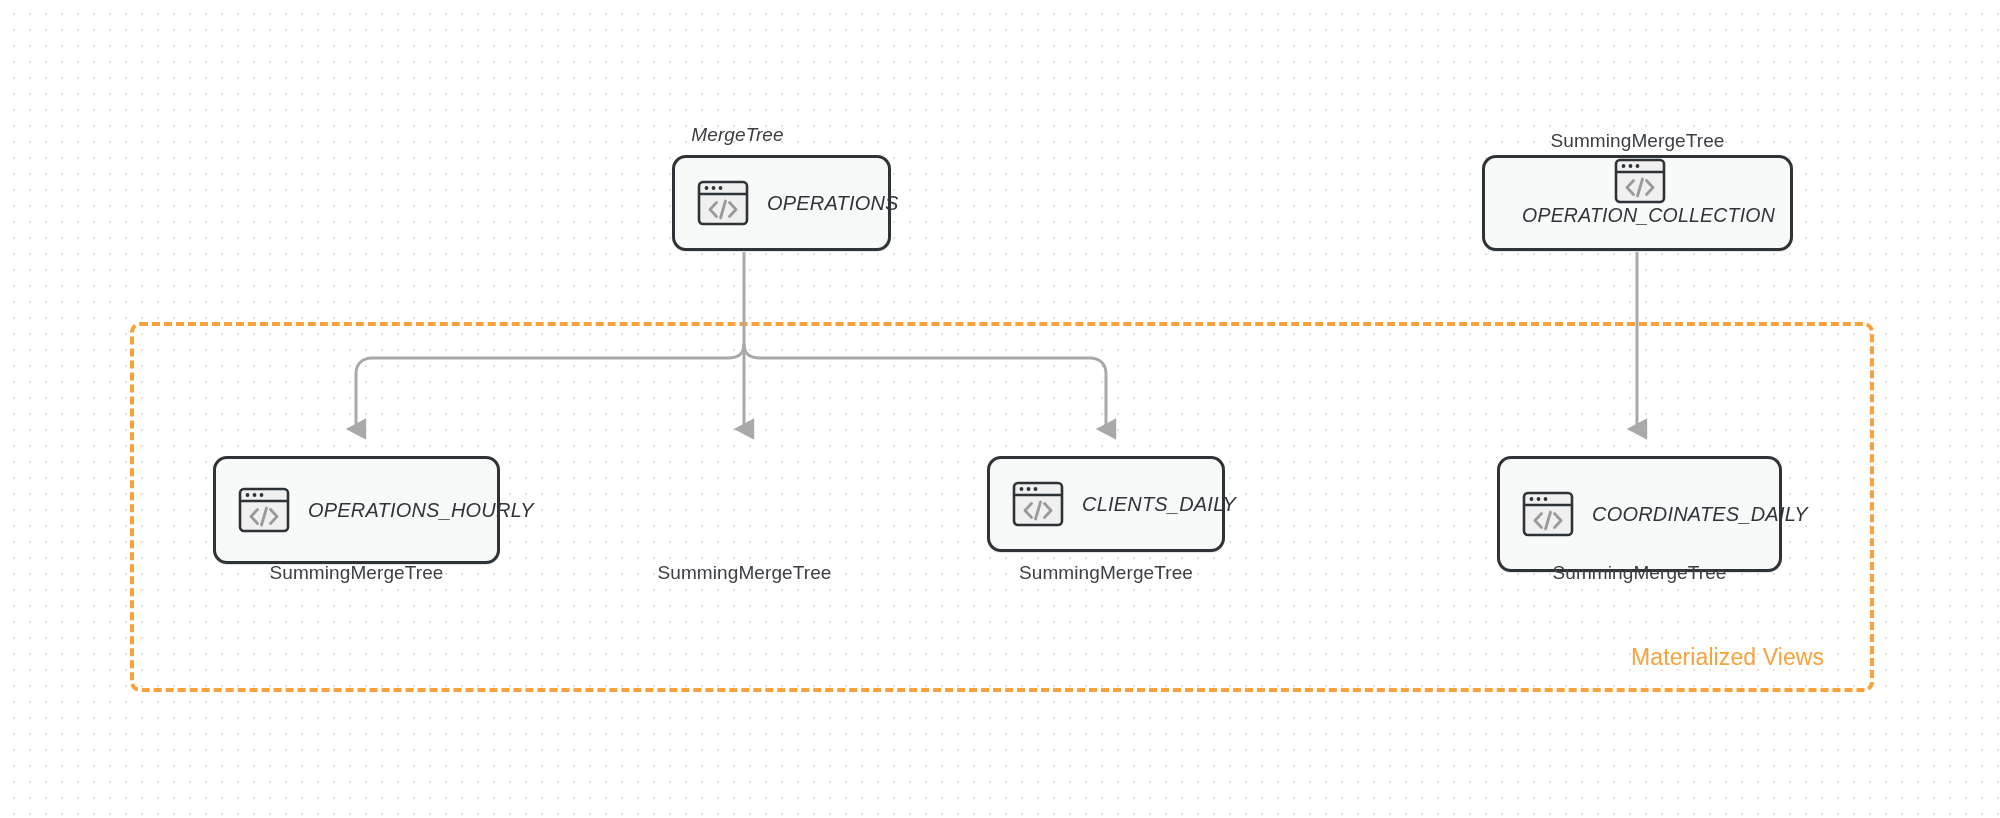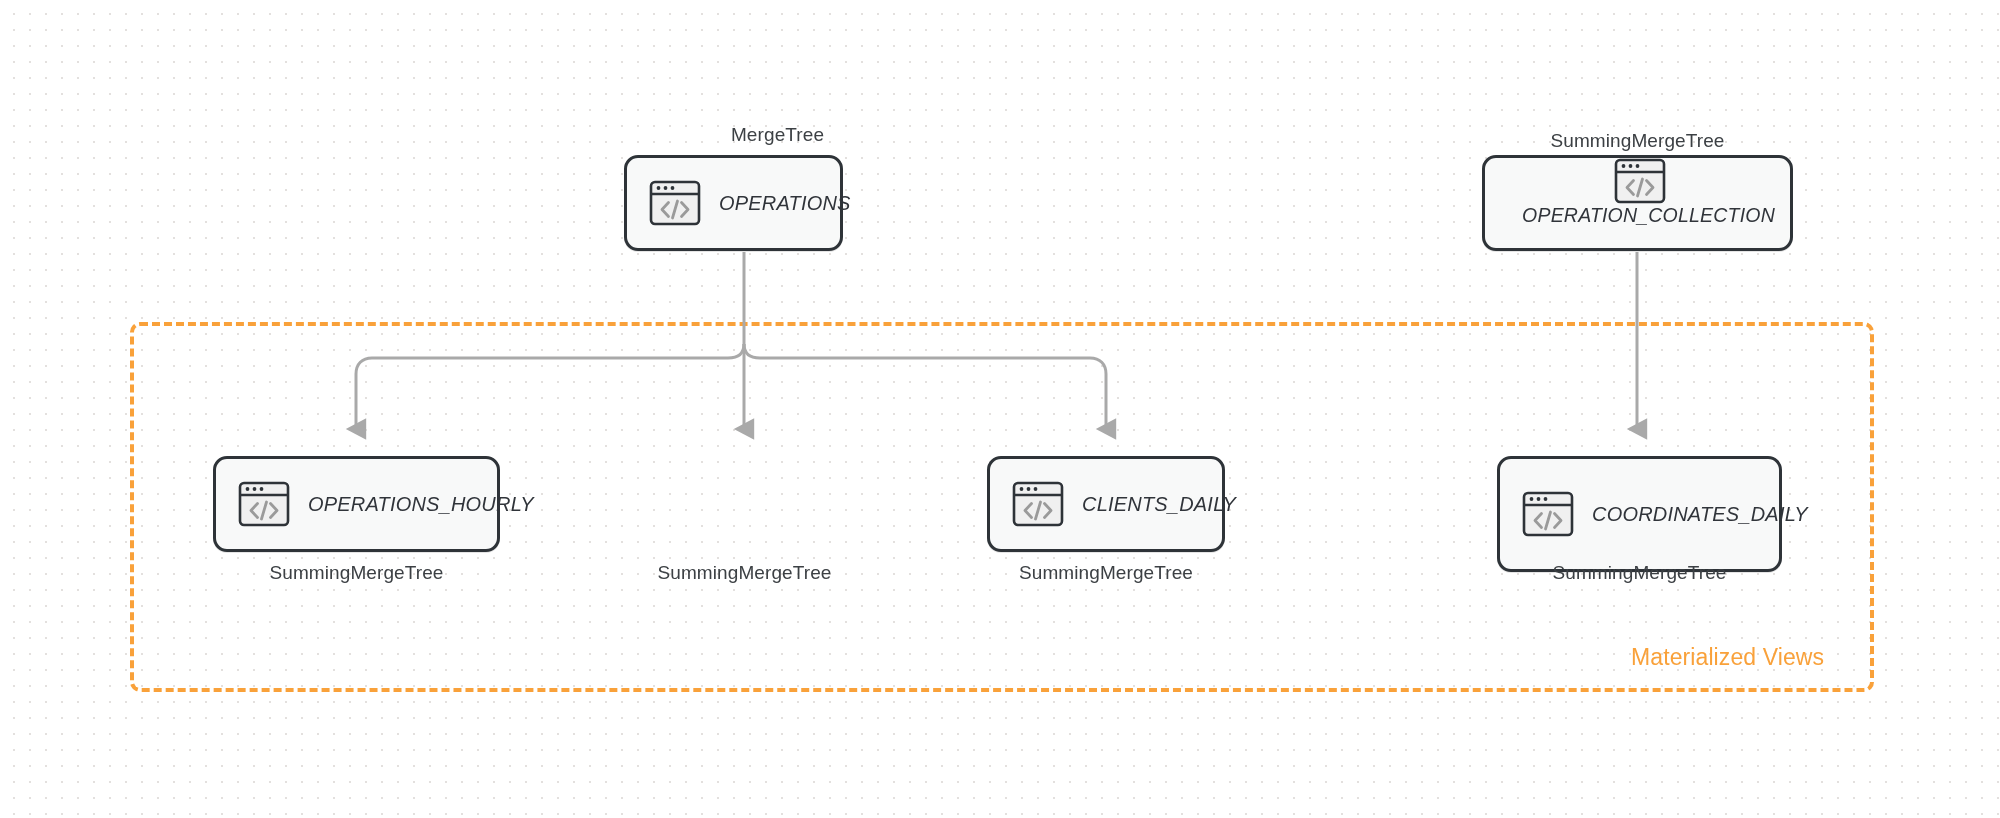--- a/index.html
+++ b/index.html
@@ -105,23 +105,23 @@
 
     <path d="M 744 344 C 744 354, 738 358, 728 358 L 372 358 C 362 358, 356 364, 356 374 L 356 429" fill="none" stroke="#a9a9a9" stroke-width="3" marker-end="url(#arrowhead)"></path>
 
     <path d="M 744 344 L 744 429" fill="none" stroke="#a9a9a9" stroke-width="3" marker-end="url(#arrowhead)"></path>
 
     <path d="M 744 344 C 744 354, 750 358, 760 358 L 1090 358 C 1100 358, 1106 364, 1106 374 L 1106 429" fill="none" stroke="#a9a9a9" stroke-width="3" marker-end="url(#arrowhead)"></path>
 
     <path d="M 1637 252 L 1637 429" fill="none" stroke="#a9a9a9" stroke-width="3" marker-end="url(#arrowhead)"></path>
   </svg>
 
-  <div class="engine-label" style="left:668px; top:124px; width:219px;">MergeTree</div>
-
-  <div class="node" style="left:624px; top:155px; width:219px; height:96px;">
+  <div class="engine-label" style="left:628px; top:124px; width:219px;font-style:italic;">MergeTree</div>
+
+  <div class="node" style="left:672px; top:155px; width:219px; height:96px;">
     <span class="code-icon">
       <svg viewBox="0 0 52 46" width="52" height="46">
         <rect x="2" y="2" width="48" height="42" rx="4" ry="4" fill="#f0f0f0" stroke="#2e3338" stroke-width="2.6"></rect>
         <path d="M 2 14 L 50 14" stroke="#2e3338" stroke-width="2.6"></path>
         <circle cx="9.5" cy="8" r="1.9" fill="#2e3338"></circle>
         <circle cx="16.5" cy="8" r="1.9" fill="#2e3338"></circle>
         <circle cx="23.5" cy="8" r="1.9" fill="#2e3338"></circle>
         <path d="M 19.5 22.5 L 13 29.5 L 19.5 36.5" fill="none" stroke="#9a9a9a" stroke-width="2.8" stroke-linecap="round" stroke-linejoin="round"></path>
         <path d="M 32.5 22.5 L 39 29.5 L 32.5 36.5" fill="none" stroke="#9a9a9a" stroke-width="2.8" stroke-linecap="round" stroke-linejoin="round"></path>
         <path d="M 28.5 21 L 23.5 38" fill="none" stroke="#9a9a9a" stroke-width="2.8" stroke-linecap="round"></path>
@@ -141,21 +141,21 @@
         <circle cx="16.5" cy="8" r="1.9" fill="#2e3338"></circle>
         <circle cx="23.5" cy="8" r="1.9" fill="#2e3338"></circle>
         <path d="M 19.5 22.5 L 13 29.5 L 19.5 36.5" fill="none" stroke="#9a9a9a" stroke-width="2.8" stroke-linecap="round" stroke-linejoin="round"></path>
         <path d="M 32.5 22.5 L 39 29.5 L 32.5 36.5" fill="none" stroke="#9a9a9a" stroke-width="2.8" stroke-linecap="round" stroke-linejoin="round"></path>
         <path d="M 28.5 21 L 23.5 38" fill="none" stroke="#9a9a9a" stroke-width="2.8" stroke-linecap="round"></path>
       </svg>
     </span>
     <span class="node-title">OPERATION_COLLECTION</span>
   </div>
 
-  <div class="node" style="left:213px; top:456px; width:287px; height:96px;">
+  <div class="node" style="left:213px; top:456px; width:287px; height:108px;">
     <span class="code-icon">
       <svg viewBox="0 0 52 46" width="52" height="46">
         <rect x="2" y="2" width="48" height="42" rx="4" ry="4" fill="#f0f0f0" stroke="#2e3338" stroke-width="2.6"></rect>
         <path d="M 2 14 L 50 14" stroke="#2e3338" stroke-width="2.6"></path>
         <circle cx="9.5" cy="8" r="1.9" fill="#2e3338"></circle>
         <circle cx="16.5" cy="8" r="1.9" fill="#2e3338"></circle>
         <circle cx="23.5" cy="8" r="1.9" fill="#2e3338"></circle>
         <path d="M 19.5 22.5 L 13 29.5 L 19.5 36.5" fill="none" stroke="#9a9a9a" stroke-width="2.8" stroke-linecap="round" stroke-linejoin="round"></path>
         <path d="M 32.5 22.5 L 39 29.5 L 32.5 36.5" fill="none" stroke="#9a9a9a" stroke-width="2.8" stroke-linecap="round" stroke-linejoin="round"></path>
         <path d="M 28.5 21 L 23.5 38" fill="none" stroke="#9a9a9a" stroke-width="2.8" stroke-linecap="round"></path>

